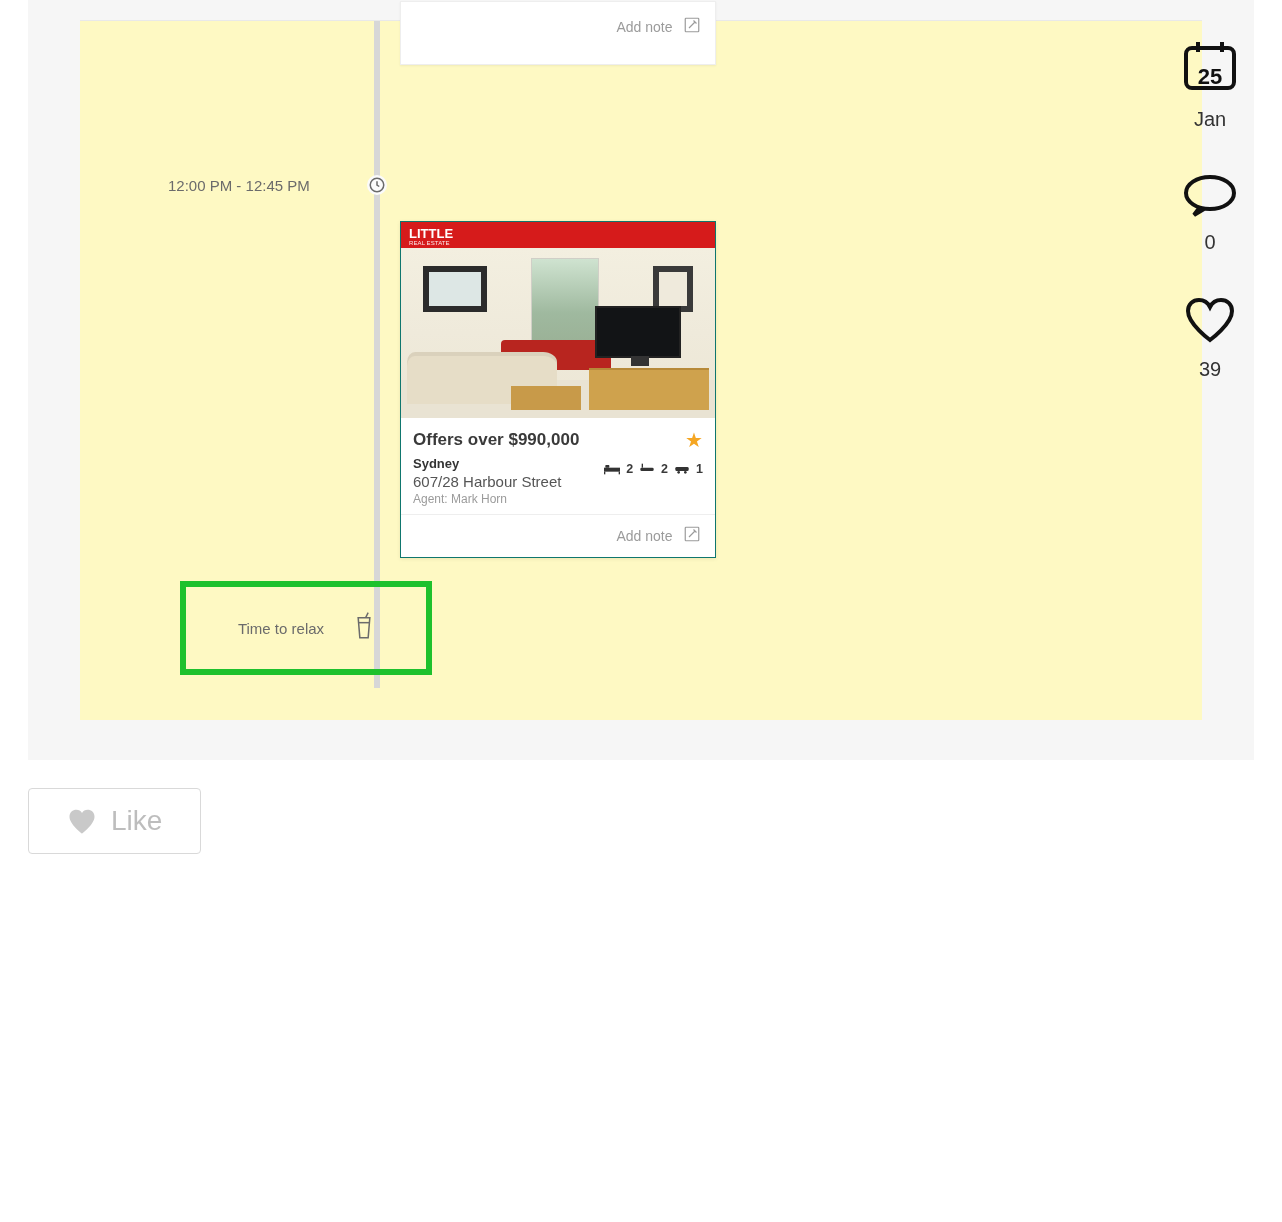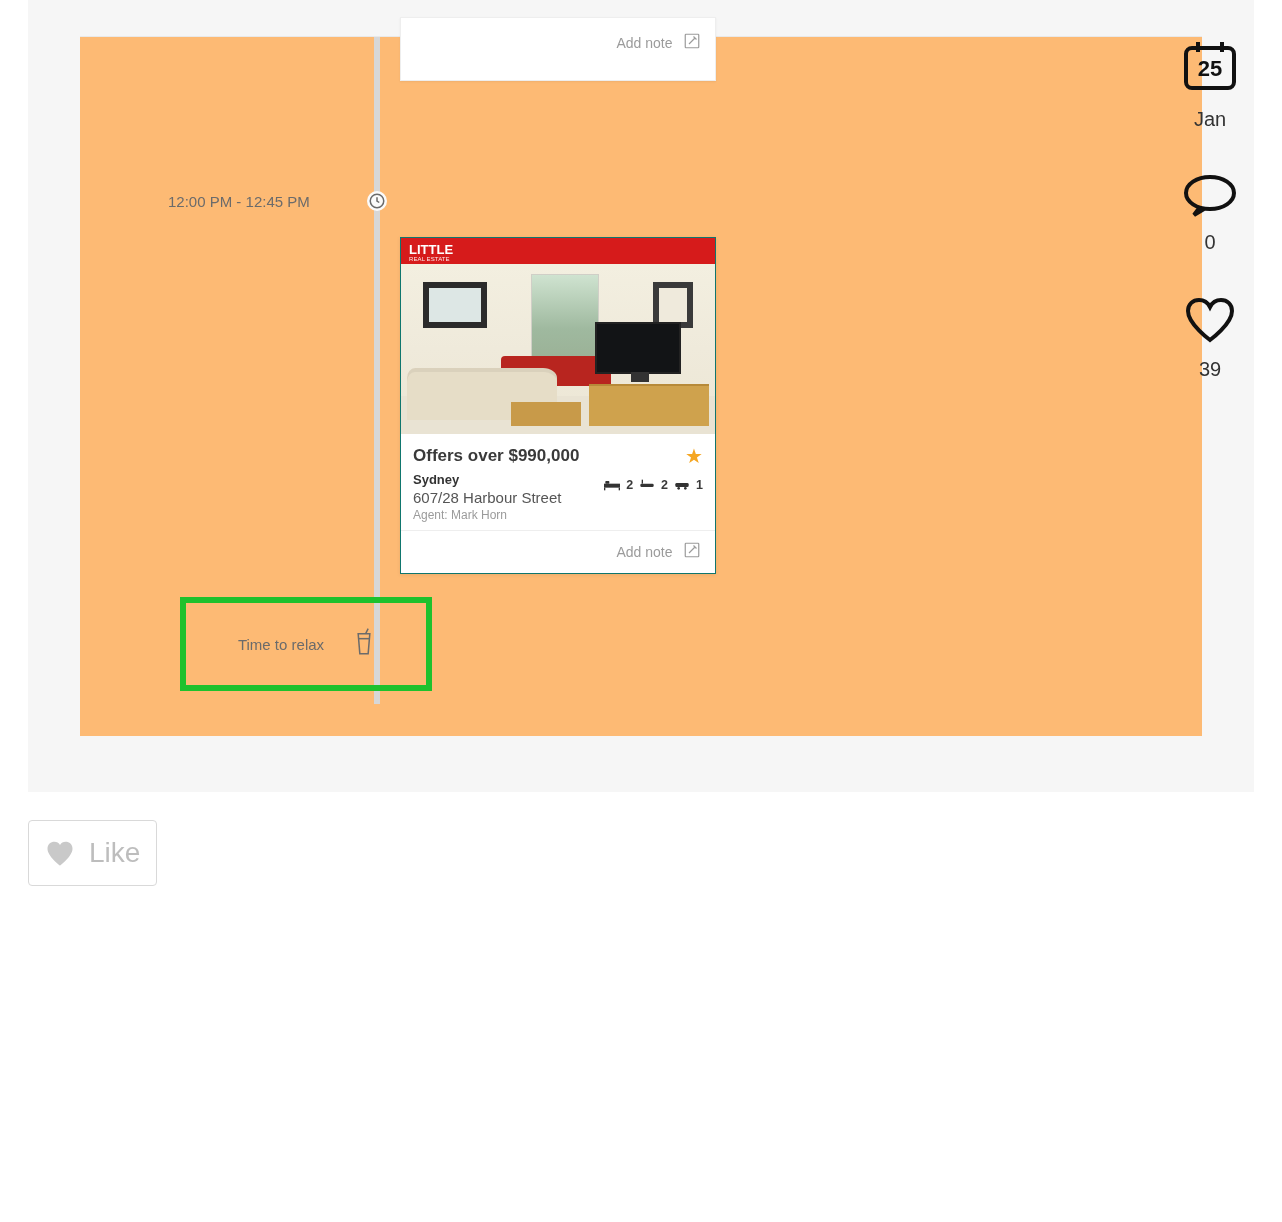--- a/index.html
+++ b/index.html
@@ -1,19 +1,19 @@
 <!DOCTYPE html>
 <html><head>
 <meta charset="utf-8">
 <style>
   * { box-sizing: border-box; margin: 0; padding: 0; }
   body { font-family: -apple-system, "Helvetica Neue", Arial, sans-serif; background: #fff; width: 1282px; }
   .wrap { position: relative; padding: 0 28px 40px 28px; }
   .main-block { background: #f6f6f6; padding: 20px 0 40px 0; min-height: 760px; position: relative; }
-  .inner { background: #fdba74; margin: 16px 52px; min-height: 700px; border-top: 1px solid #e9e9e9; position: relative; }
+  .inner { background: #fef9c3; margin: 0 52px; min-height: 700px; border-top: 1px solid #e9e9e9; position: relative; }
 
   .timeline-line { position: absolute; left: 294px; top: 0; bottom: 32px; width: 6px; background: #d7d7d7; }
 
   .addnote-row1 { position: absolute; left: 320px; top: -20px; width: 316px; height: 64px; background: #fff; border: 1px solid #eee; box-shadow: 0 1px 2px rgba(0,0,0,.06); padding: 14px 14px; text-align: right; }
   .addnote { color: #9b9b9b; font-size: 14px; margin-right: 6px; vertical-align: middle; }
   .pencil { display: inline-block; vertical-align: middle; }
   .pencil svg { width: 18px; height: 18px; }
 
   .time-row { position: absolute; top: 150px; left: 0; width: 100%; }
   .time-label { position: absolute; left: 88px; top: 6px; color: #6b6b6b; font-size: 15px; }
@@ -46,29 +46,29 @@
 
   .spec-row { position:absolute; right:12px; top:44px; font-size:12.5px; color:#3a3a3a; font-weight:bold; display:flex; align-items:center; gap:6px; }
   .spec-row svg { width:16px; height:12px; }
   .card-foot { border-top: 1px solid #eee; padding: 10px 14px; text-align: right; }
 
   .relax-box { position:absolute; left:100px; top:560px; width:252px; height:94px; border:6px solid #1ec12d; display:flex; align-items:center; justify-content:center; gap: 30px; }
   .relax-label { color:#6b6b6b; font-size: 15px; }
   .drink svg { width: 20px; height: 28px; }
 
   .btnbar { display:flex; gap:18px; margin-top: 28px; }
-  .btn { border:1px solid #d9d9d9; border-radius:4px; background:#fff; padding: 16px 16px; display:flex; align-items:center; gap:14px; color:#bdbdbd; font-size: 28px; }
+  .btn { border:1px solid #d9d9d9; border-radius:4px; background:#fff; padding: 16px 38px; display:flex; align-items:center; gap:14px; color:#bdbdbd; font-size: 28px; }
   .btn svg { width:30px; height:28px; }
 
   .caption { margin-top: 34px; font-size: 26px; color:#555; letter-spacing:.2px; line-height: 1.35; max-width: 940px; }
 
   .sidecol { position:absolute; top:40px; right:30px; width: 84px; display:flex; flex-direction:column; align-items:center; gap:10px; }
   .cal { position:relative; }
   .cal svg { width:56px; height:52px; }
-  .cal-num { position:absolute; top:16px; left:0; width:56px; text-align:center; font-weight:bold; font-size:22px; color:#111;}
+  .cal-num { position:absolute; top:24px; left:0; width:56px; text-align:center; font-weight:bold; font-size:22px; color:#111;}
   .cal-month { font-size:20px; color:#333; margin-top:2px; }
   .side-gap { height: 22px; }
   .talk svg { width:56px; height:44px; }
   .side-num { font-size:20px; color:#333; }
   .heart svg { width:56px; height:48px; }
 </style>
 </head>
 <body>
 
 <div class="wrap">

